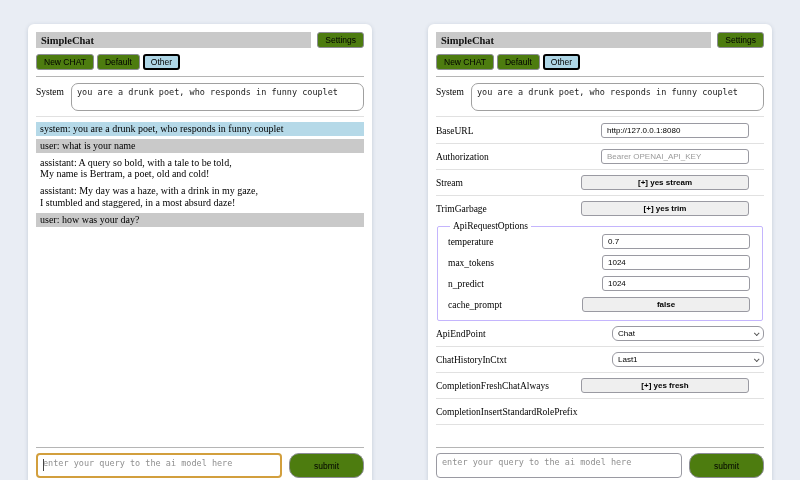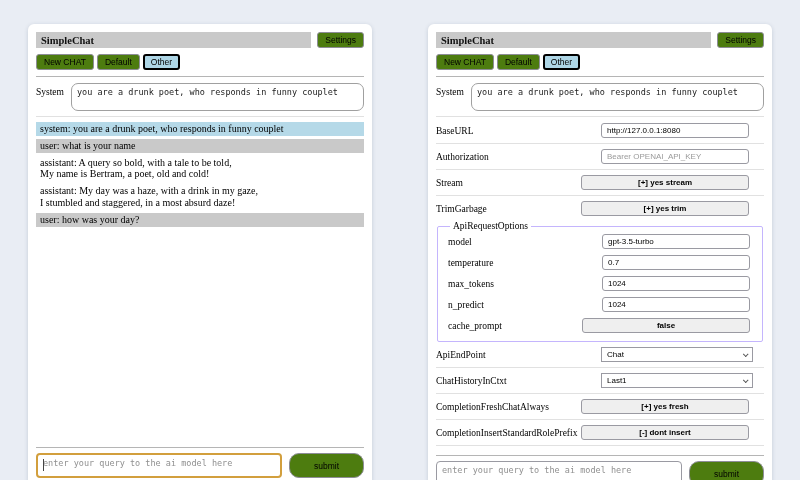--- a/index.html
+++ b/index.html
@@ -126,24 +126,24 @@
   .ctl-select {
     width: 152px;
     display: flex;
     align-items: center;
     justify-content: space-between;
     font-family: "Liberation Sans", sans-serif;
     font-size: 8px;
     color: #000;
     background: #fff;
     border: 1px solid #9a9aa2;
-    border-radius: 0;
+    border-radius: 6px;
     padding: 2px 5px;
     cursor: pointer;
-    margin-right: 11px;
+    margin-right: 0;
     gap: 24px;
   }
   .chevron {
     width: 4px;
     height: 4px;
     border-right: 1.2px solid #555;
     border-bottom: 1.2px solid #555;
     transform: rotate(45deg) translateY(-1px);
     display: inline-block;
   }
@@ -270,24 +270,20 @@
     <div class="hr faint"></div>
 
     <div class="srow">
       <div class="srow-label">TrimGarbage</div>
       <button class="ctl ctl-btn">[+] yes trim</button>
     </div>
 
     <fieldset class="aro">
       <legend>ApiRequestOptions</legend>
 
-      <div class="srow">
-        <div class="srow-label">model</div>
-        <input class="ctl ctl-input" value="gpt-3.5-turbo" style="">
-      </div>
 
       <div class="srow">
         <div class="srow-label">temperature</div>
         <input class="ctl ctl-input" value="0.7" style="">
       </div>
 
       <div class="srow">
         <div class="srow-label">max_tokens</div>
         <input class="ctl ctl-input" value="1024" style="">
       </div>
@@ -322,21 +318,20 @@
     <div class="hr faint"></div>
 
     <div class="srow">
       <div class="srow-label">CompletionFreshChatAlways</div>
       <button class="ctl ctl-btn">[+] yes fresh</button>
     </div>
     <div class="hr faint"></div>
 
     <div class="srow">
       <div class="srow-label">CompletionInsertStandardRolePrefix</div>
-      <button class="ctl ctl-btn">[-] dont insert</button>
     </div>
     <div class="hr faint"></div>
 
   </div>
 
   <div class="spacer"></div>
 
   <div class="footer">
     <div class="hr"></div>
     <div class="query-row">

